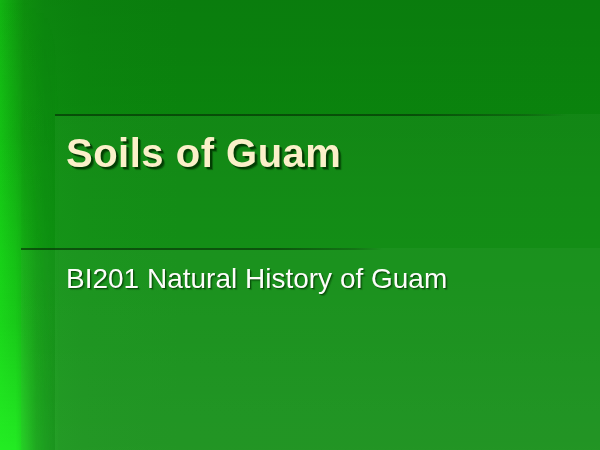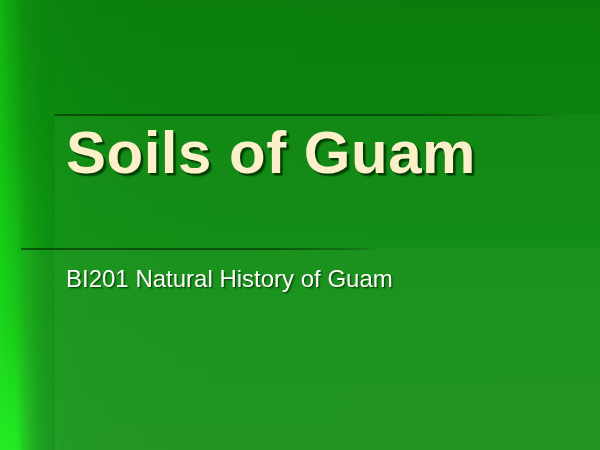--- a/index.html
+++ b/index.html
@@ -91,39 +91,39 @@
     height: 202px;
   }
   #panel-subtitle .panel-rule { width: 362px; }
 
   
   #title-text {
     position: absolute;
     left: 66px;
     top: 124px;
     width: 500px;
-    font-size: 60px;
+    font-size: 40px;
     font-weight: bold;
     line-height: 58px;
     letter-spacing: 0.5px;
     color: #fbf0c9;
     text-shadow:
       2px 2px 0 rgba(0,48,0,0.70),
       3px 3px 1px rgba(0,40,0,0.45);
     white-space: nowrap;
   }
 
   #subtitle-block {
     position: absolute;
     left: 66px;
     top: 262px;
     width: 500px;
   }
   .subtitle-line {
-    font-size: 24px;
+    font-size: 28px;
     line-height: 34px;
     color: #fdfdfa;
     text-shadow:
       1px 1px 0 rgba(0,50,0,0.55),
       2px 2px 1px rgba(0,45,0,0.30);
     white-space: nowrap;
   }
 </style>
 </head>
 <body>

